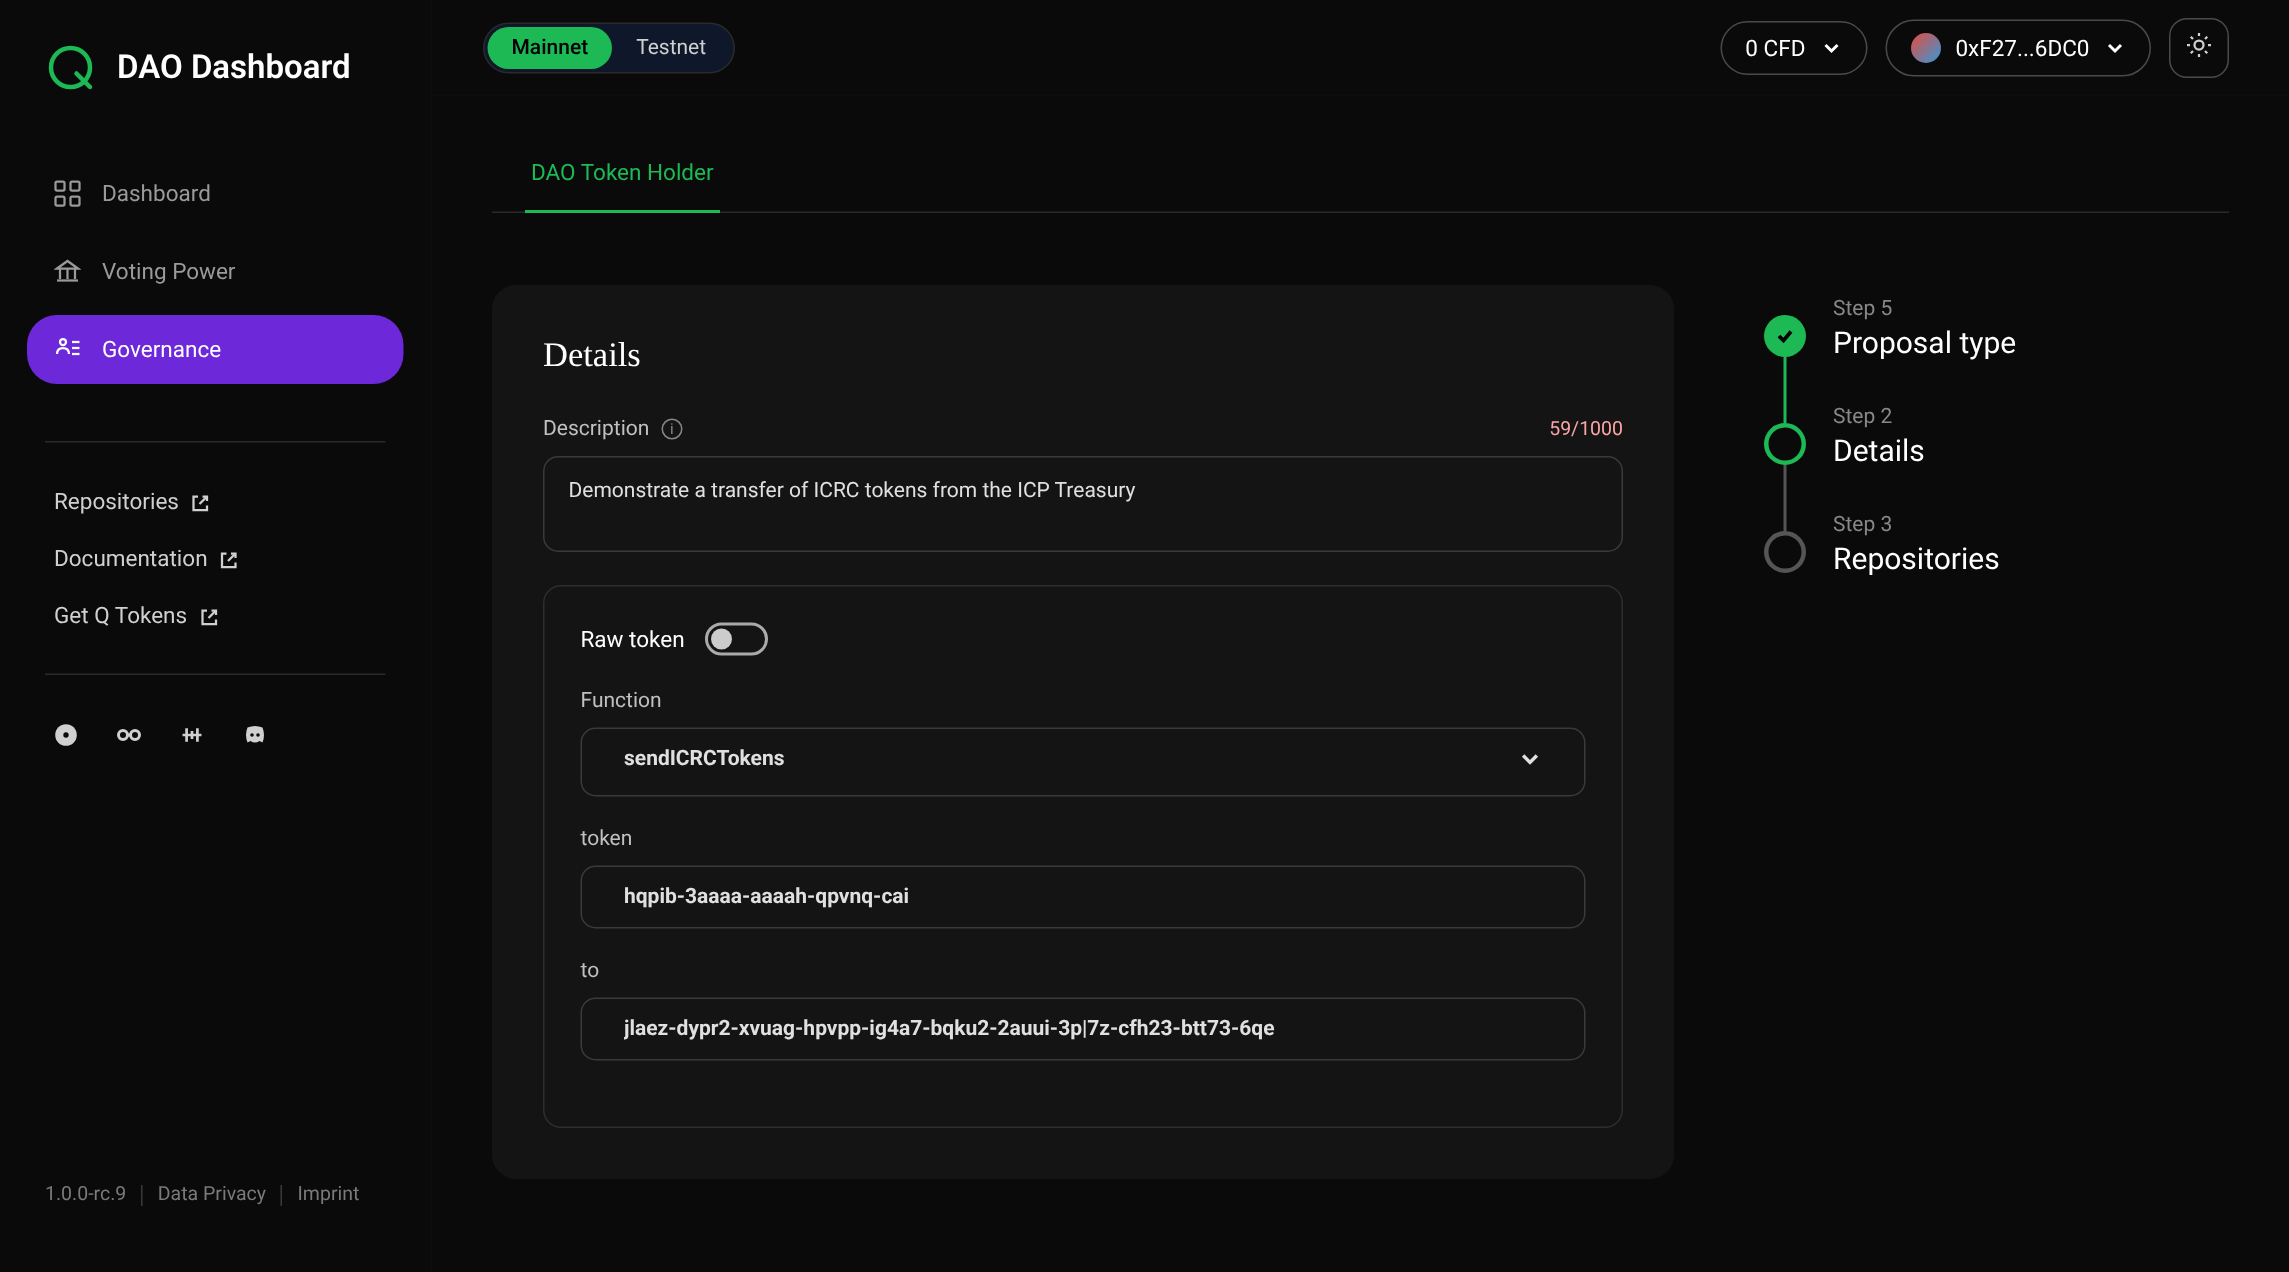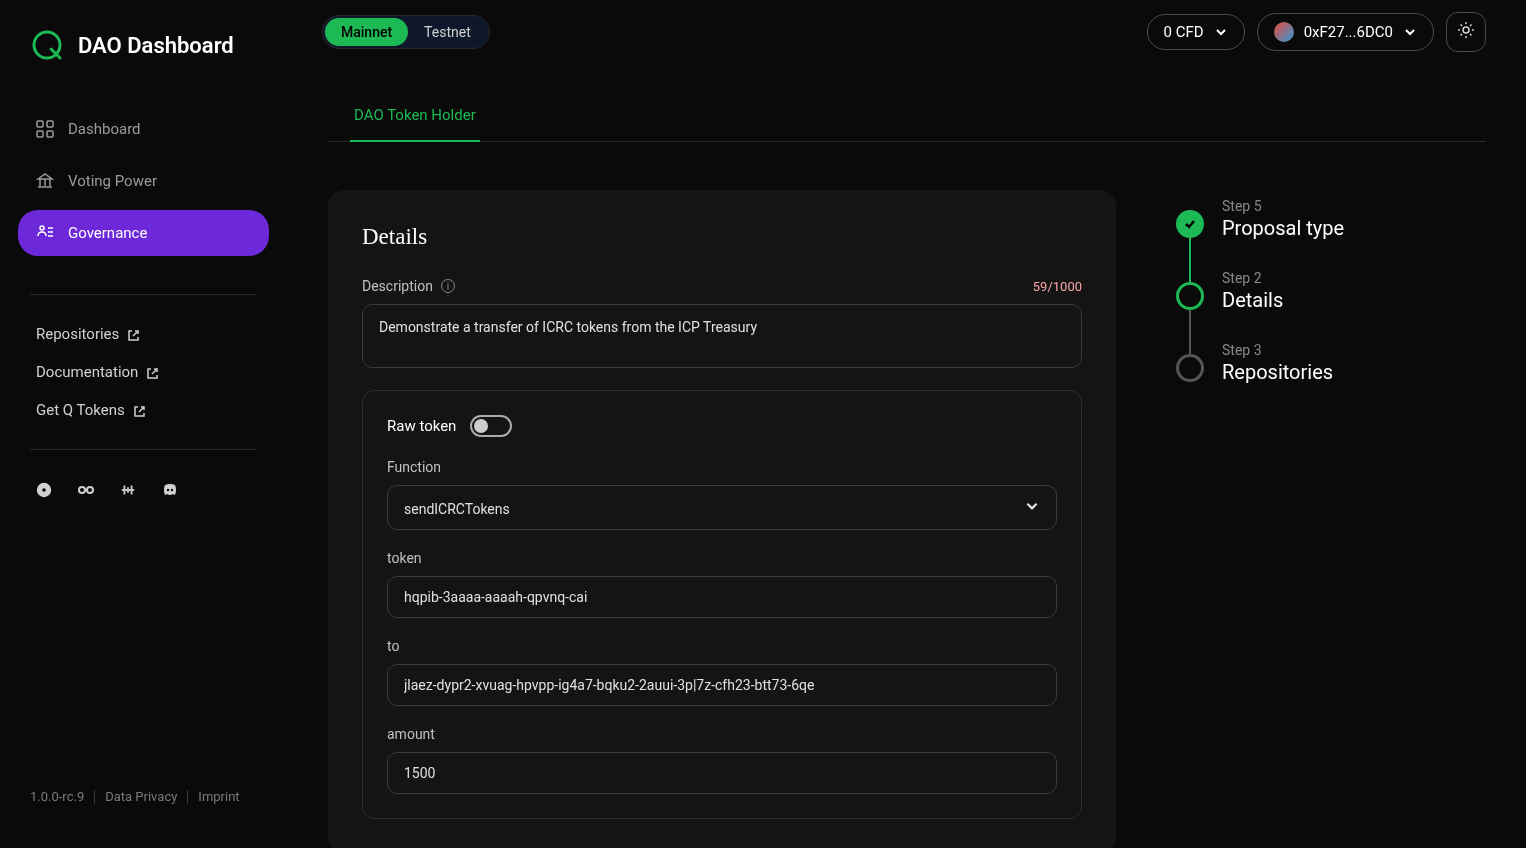--- a/index.html
+++ b/index.html
@@ -289,27 +289,28 @@
   color: #c0c0c0;
   font-size: 14px;
   margin-bottom: 10px;
   display: block;
 }
 .input, .select {
   width: 100%;
   background: #141414;
   border: 1px solid #3a3a3a;
   border-radius: 10px;
-  padding: 12px 16px;
+  padding: 12px 28px;
   color: #e0e0e0;
   font-size: 14px;
   font-family: inherit;
   display: flex;
-  align-items: flex-end;
+  align-items: flex-start;
   justify-content: space-between;
+  font-weight: bold;
 }
 .select { cursor: pointer; }
 
 
 .stepper {
   padding-top: 8px;
 }
 .step {
   display: flex;
   gap: 18px;
@@ -573,24 +574,20 @@
           <div class="field">
             <span class="field-lbl">token</span>
             <input class="input" value="hqpib-3aaaa-aaaah-qpvnq-cai" style="">
           </div>
 
           <div class="field">
             <span class="field-lbl">to</span>
             <input class="input" value="jlaez-dypr2-xvuag-hpvpp-ig4a7-bqku2-2auui-3p|7z-cfh23-btt73-6qe" style="">
           </div>
 
-          <div class="field" style="margin-bottom:0">
-            <span class="field-lbl">amount</span>
-            <input class="input" value="1500" style="">
-          </div>
         </div>
       </div>
 
       <div class="stepper">
         <div class="step done">
           <div class="step-marker">
             <svg viewBox="0 0 14 14" width="14" height="14" fill="none" stroke="#000" stroke-width="2.5">
                 <path d="M3 7 L6 10 L11 4"></path>
               </svg>
           </div>

